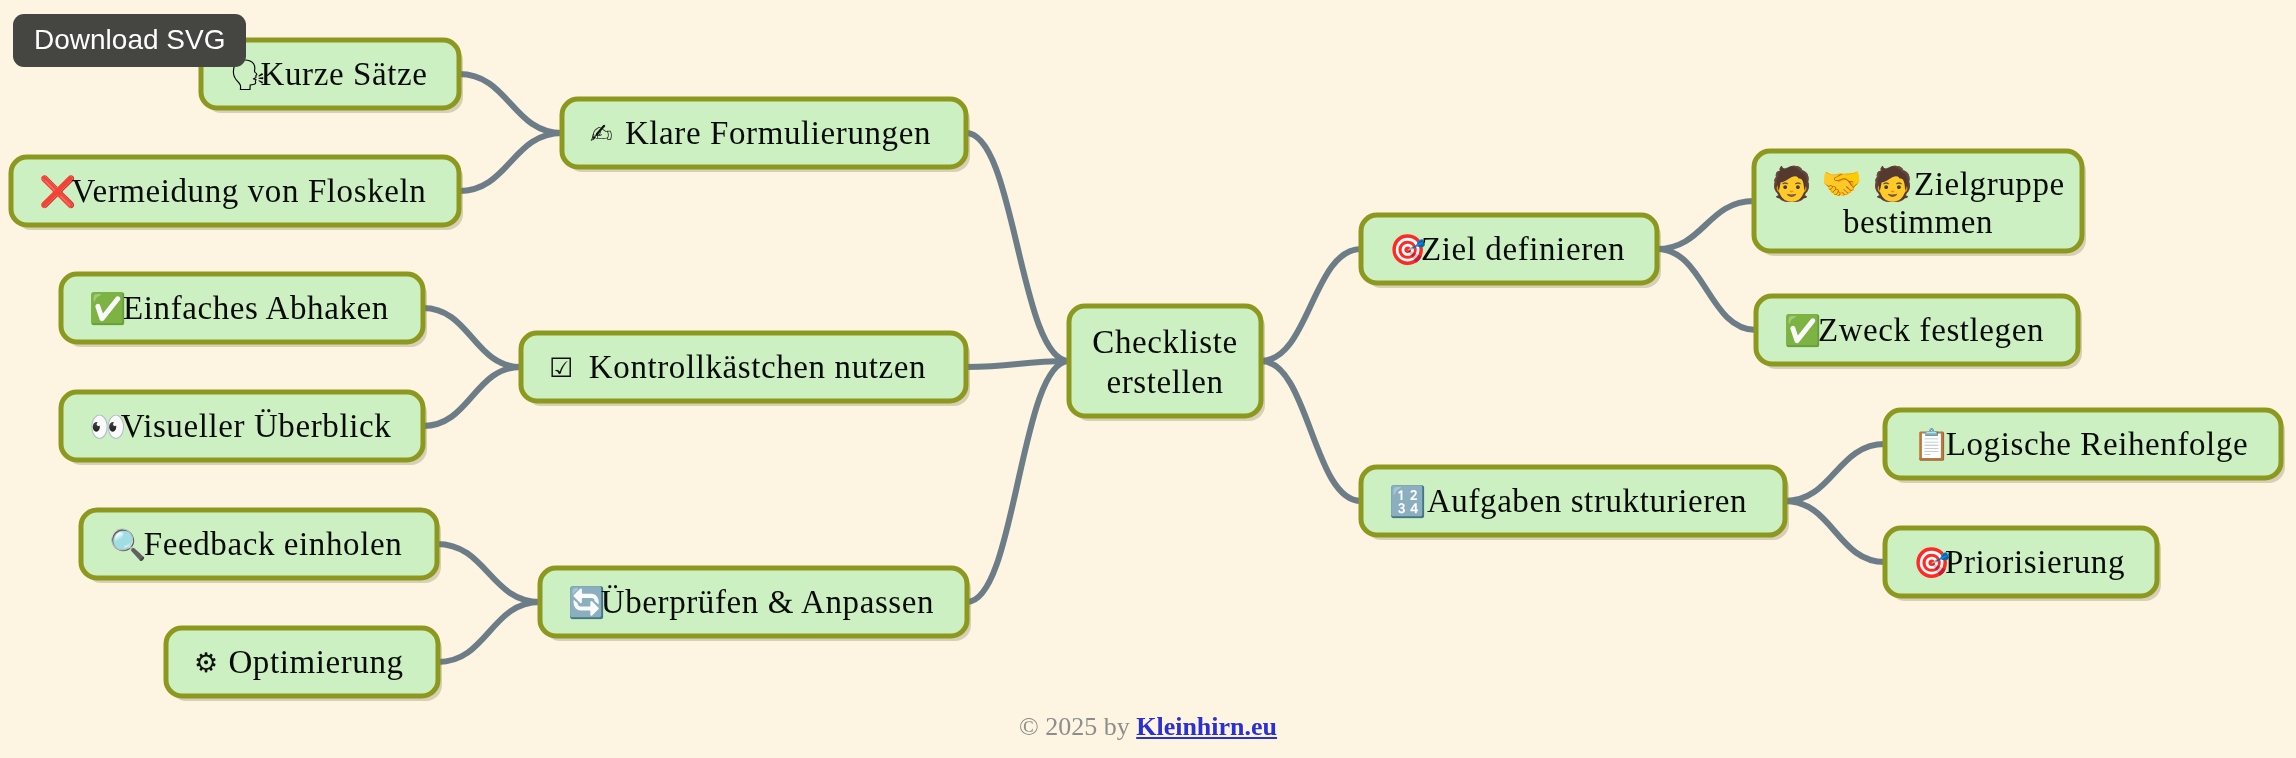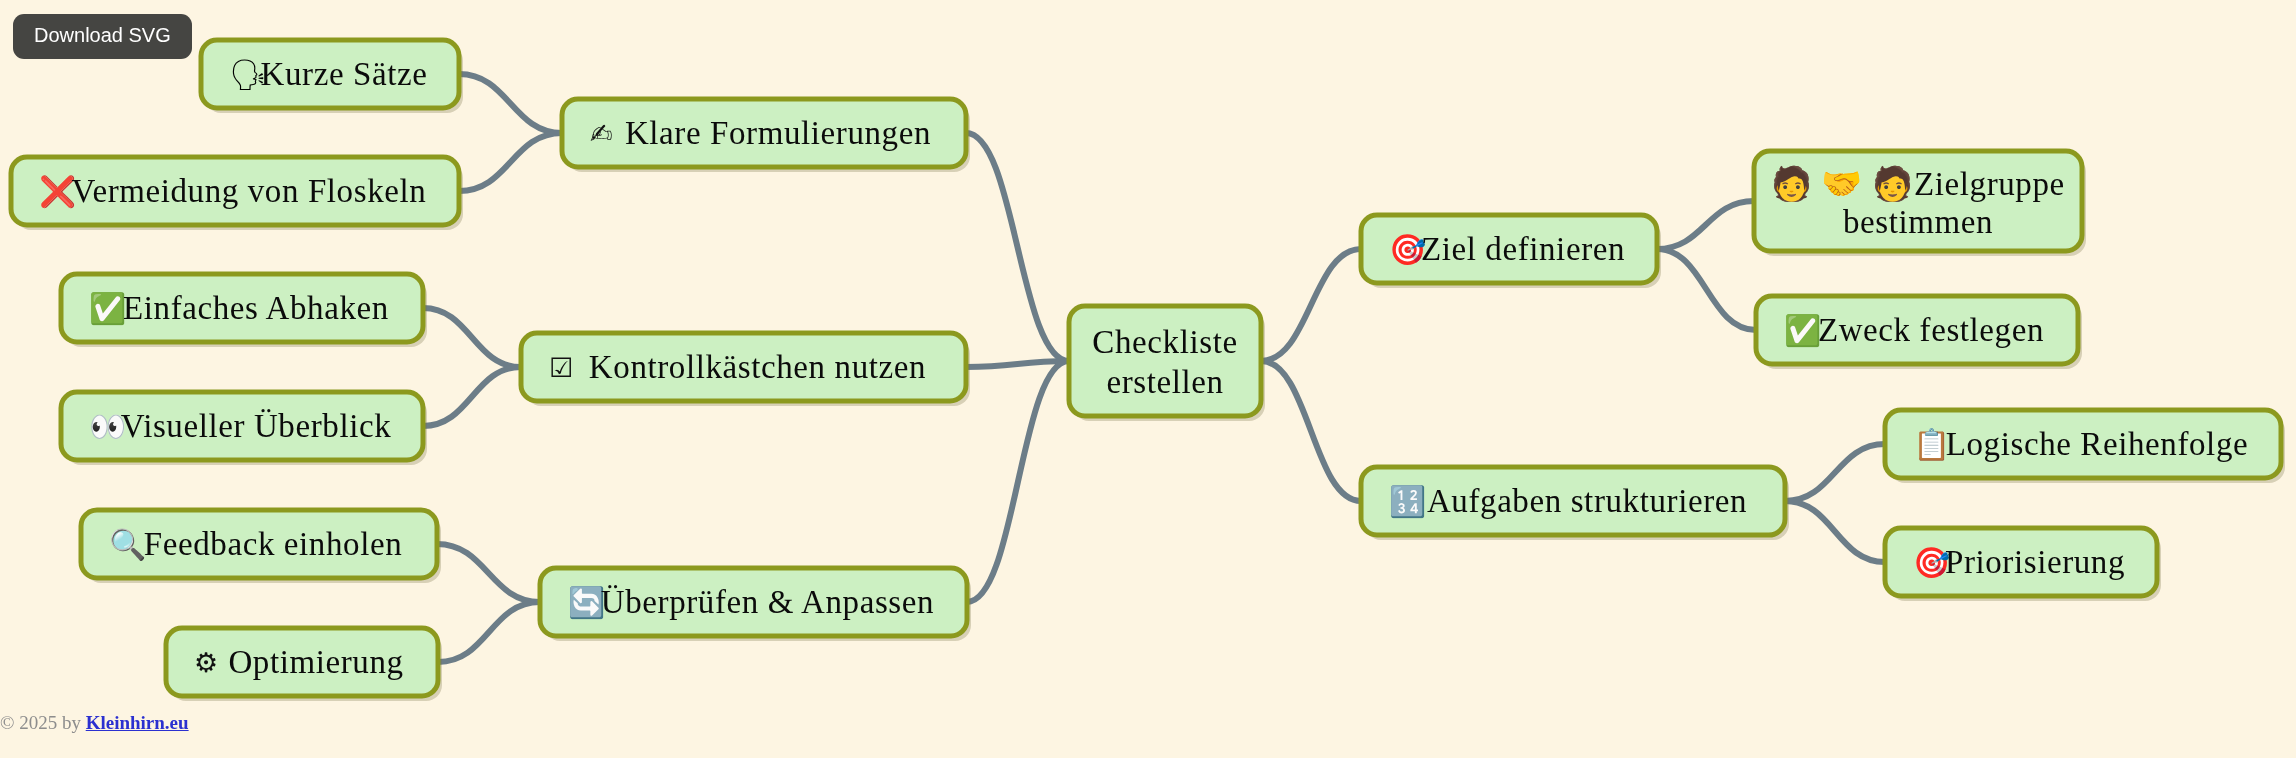--- a/index.html
+++ b/index.html
@@ -61,36 +61,36 @@
   #download-svg-button {
     position: absolute;
     left: 13px;
     top: 14px;
     background: #454542;
     color: #ffffff;
     border: none;
     border-radius: 11px;
     padding: 11px 21px 13px 21px;
     font-family: "Liberation Sans", "DejaVu Sans", sans-serif;
-    font-size: 20px;
+    font-size: 28px;
     line-height: 1.05;
     cursor: pointer;
     z-index: 20;
     white-space: nowrap;
   }
 
   
   #footer {
     position: absolute;
     left: 0;
     right: 0;
     top: 712px;
-    text-align: left;
+    text-align: center;
     font-family: "Liberation Serif", "DejaVu Serif", serif;
-    font-size: 19px;
+    font-size: 26px;
     color: #8d8d8d;
     z-index: 5;
   }
   #footer a {
     color: #2b30d0;
     text-decoration: underline;
     font-weight: bold;
   }
 </style>
 </head>

